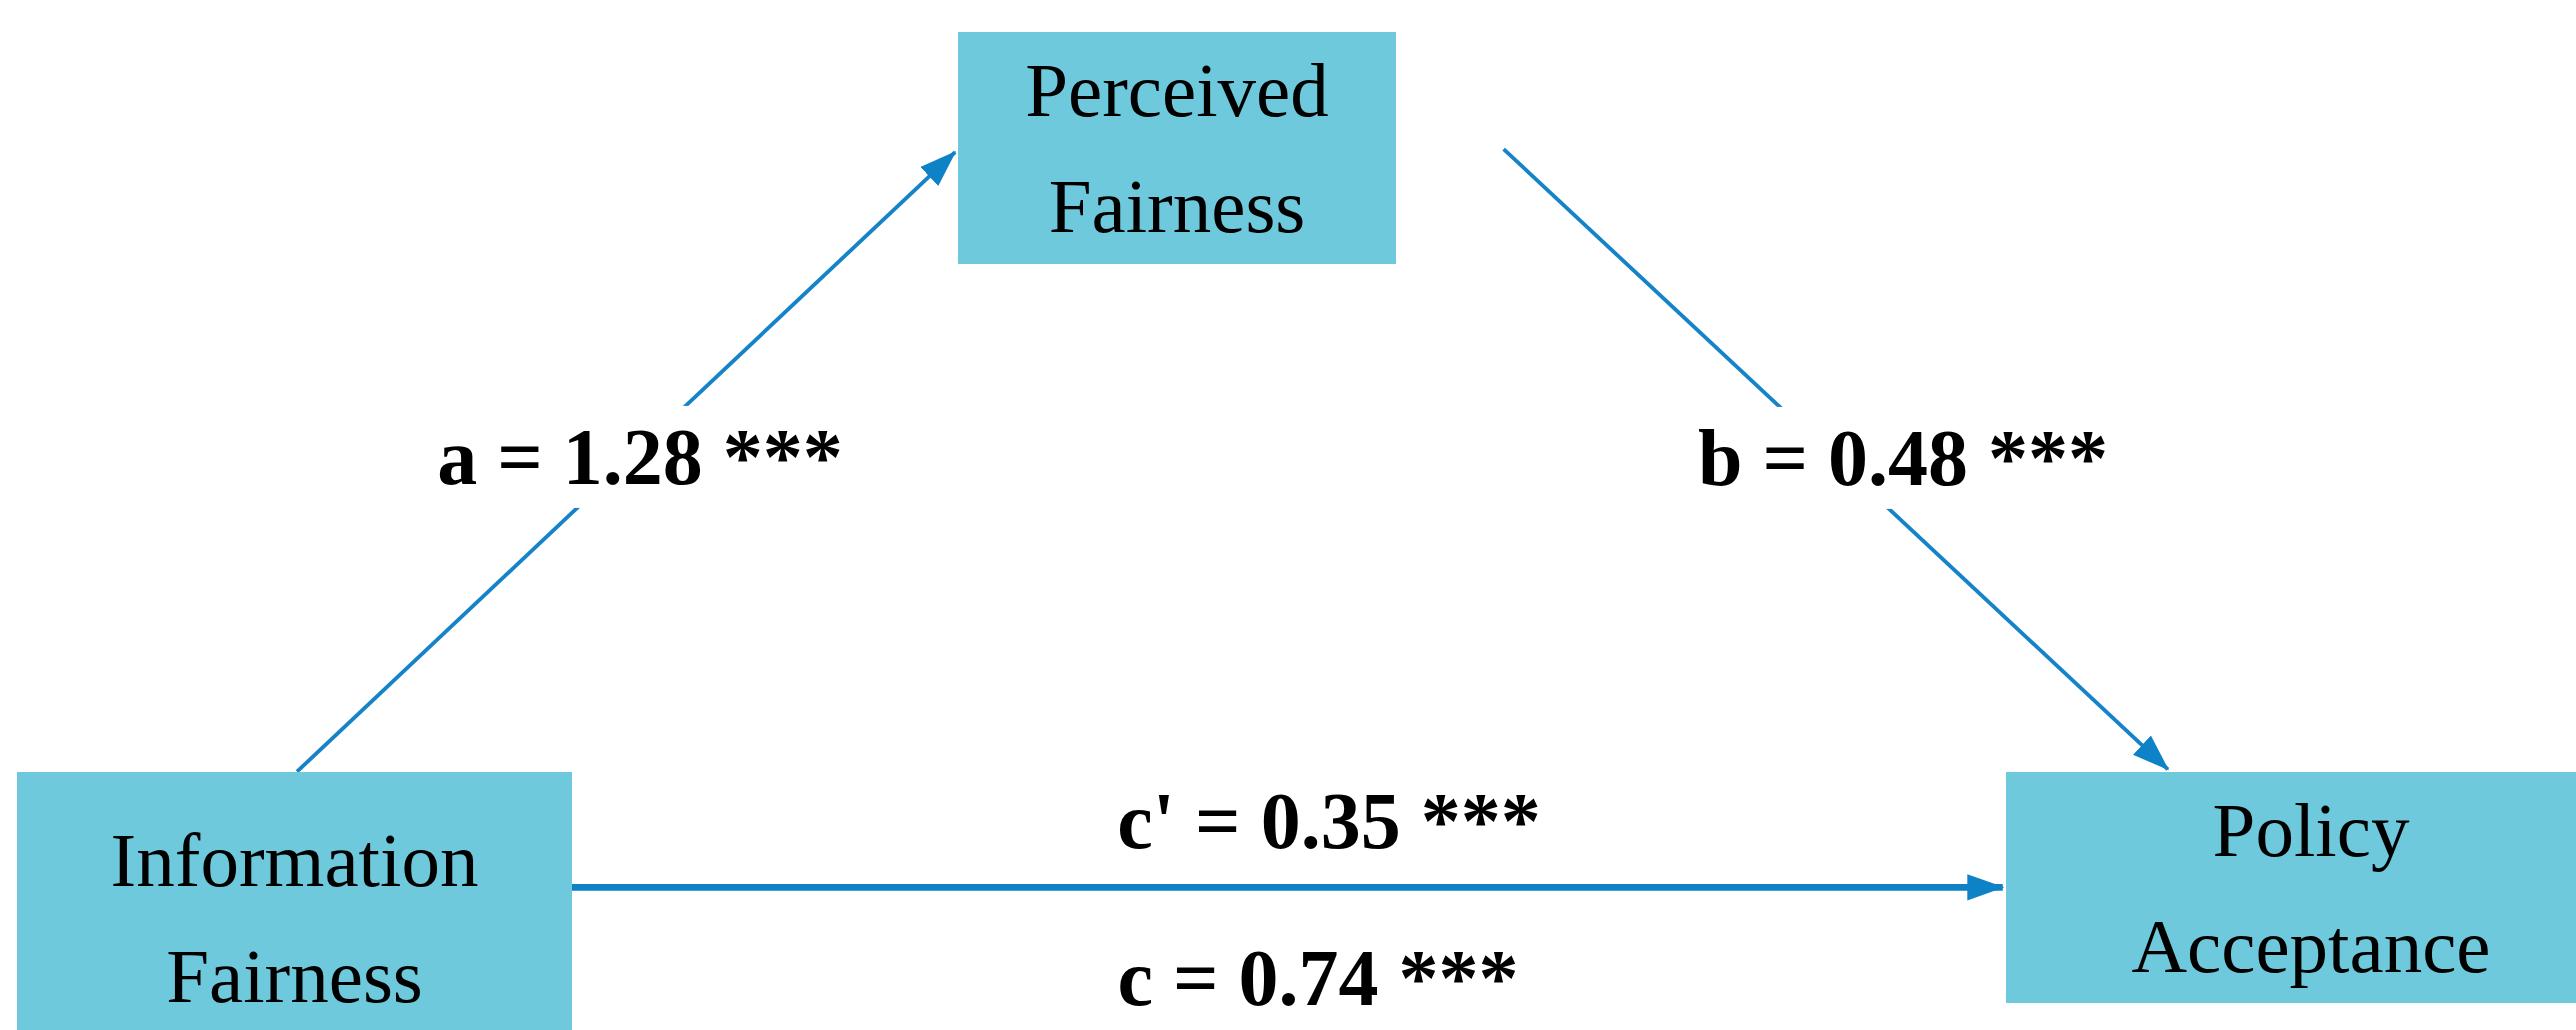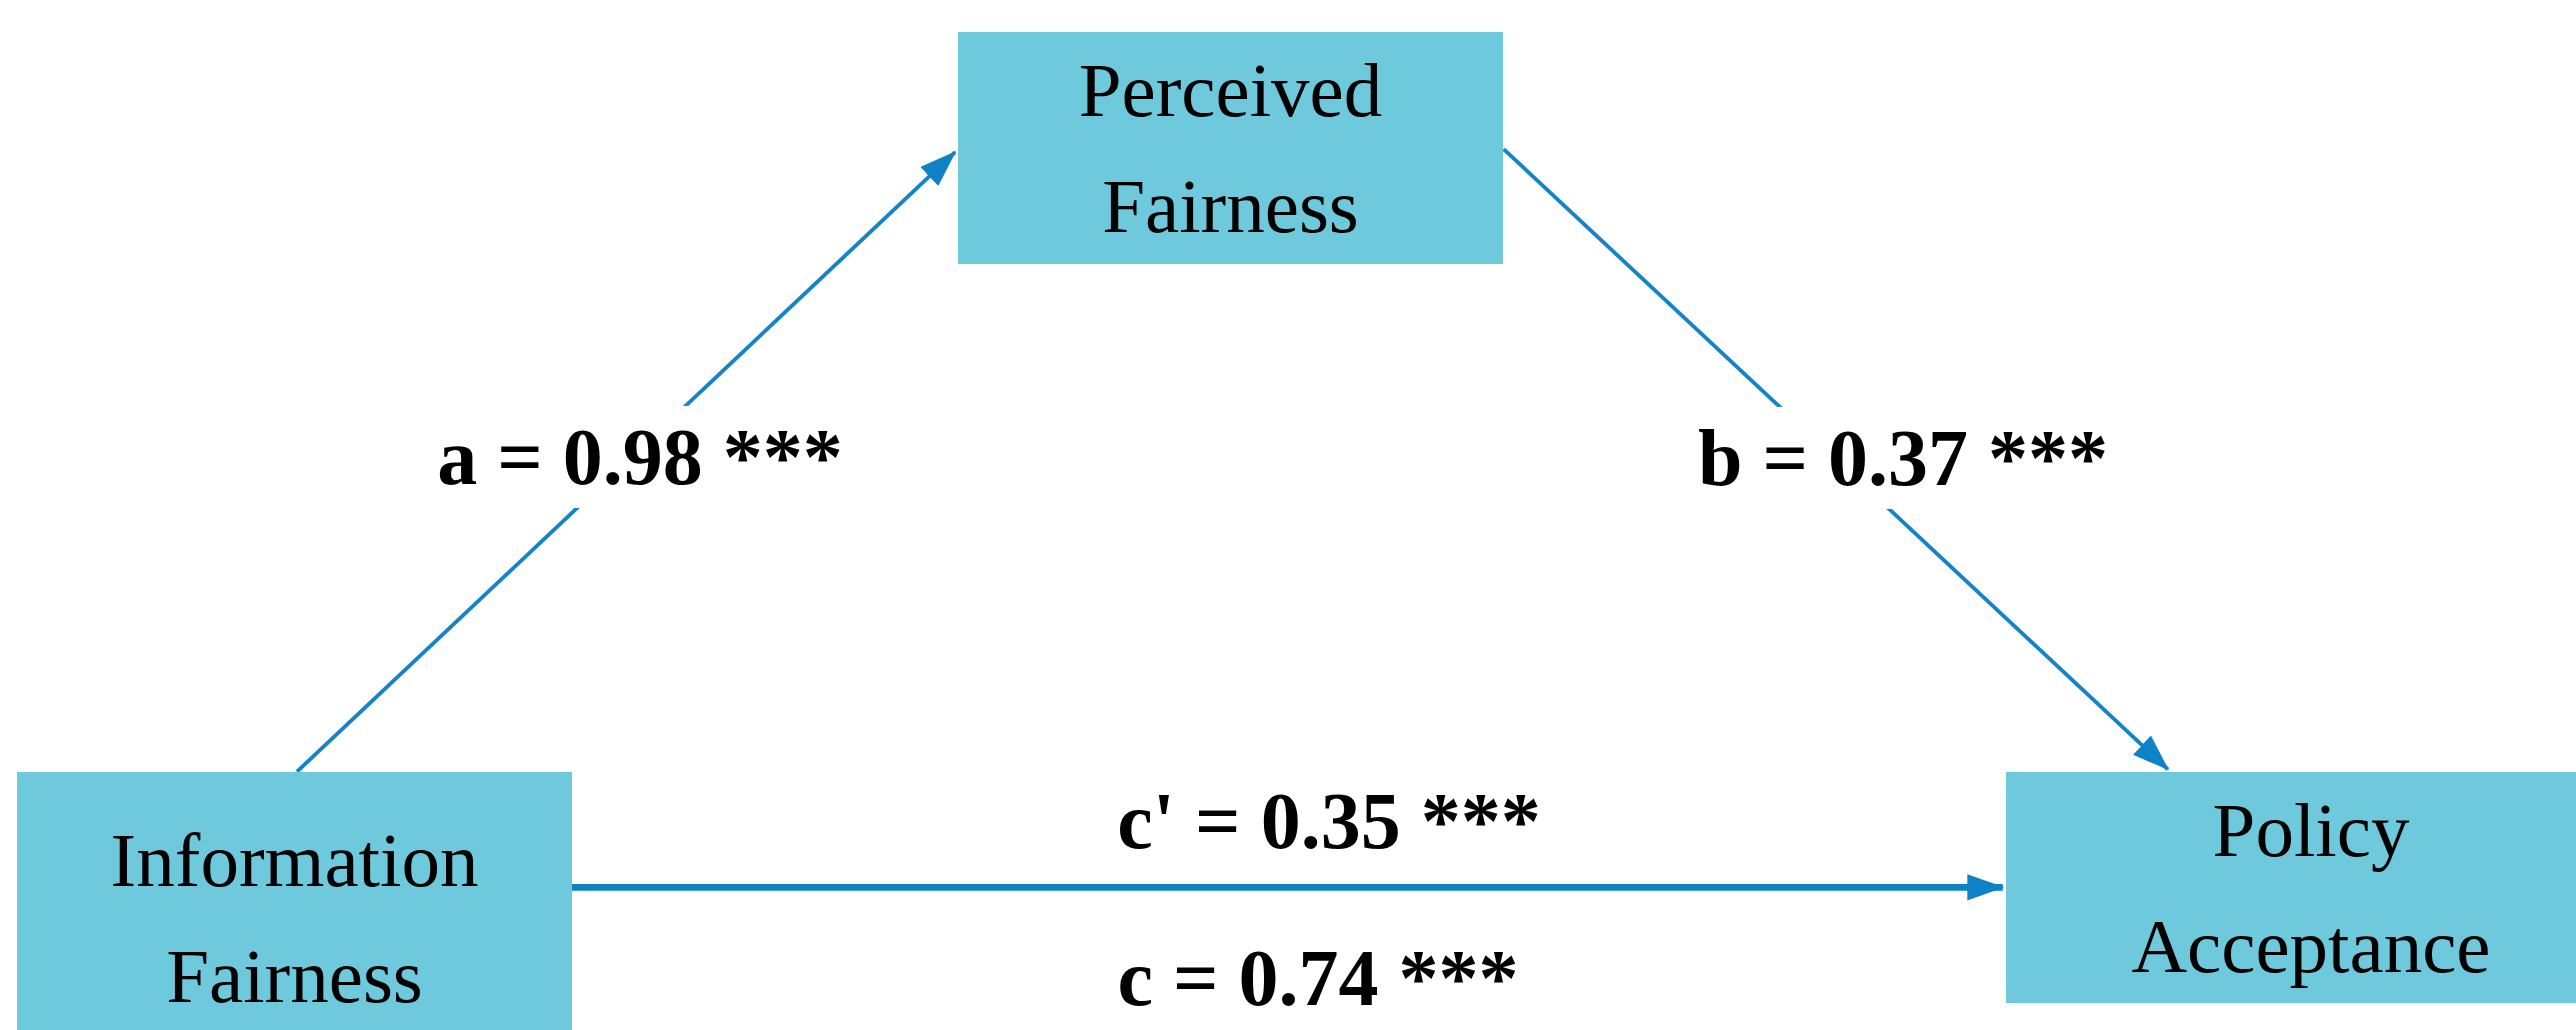--- a/index.html
+++ b/index.html
@@ -28,21 +28,21 @@
     color: #000000;
     display: flex;
     flex-direction: column;
     align-items: center;
     justify-content: center;
     text-align: center;
     font-size: 77px;
     line-height: 116px;
     z-index: 2;
   }
-  .node-mediator  { left: 958px; top: 32px;   width: 545px; height: 232px; }
+  .node-mediator  { left: 958px; top: 32px;   width: 438px; height: 232px; }
   .node-predictor { left: 17px;   top: 772px; width: 555px; height: 292px; }
   .node-outcome   { left: 2006px; top: 772px; width: 610px; height: 231px; }
   .path-label {
     position: absolute;
     transform: translate(-50%, -50%);
     background: #ffffff;
     color: #000000;
     font-weight: bold;
     font-size: 80px;
     line-height: 93px;
@@ -83,19 +83,19 @@
   <div class="node node-predictor">
     <span>Information</span>
     <span>Fairness</span>
   </div>
 
   <div class="node node-outcome">
     <span>Policy</span>
     <span>Acceptance</span>
   </div>
 
-  <div class="path-label label-a">a = 0.98 ***</div>
-  <div class="path-label label-b">b = 0.37 ***</div>
+  <div class="path-label label-a">a = 1.28 ***</div>
+  <div class="path-label label-b">b = 0.48 ***</div>
   <div class="path-label label-cprime">c' = 0.35 ***</div>
   <div class="path-label label-c">c = 0.74 ***</div>
 
 </div>
 
 
 </body></html>

